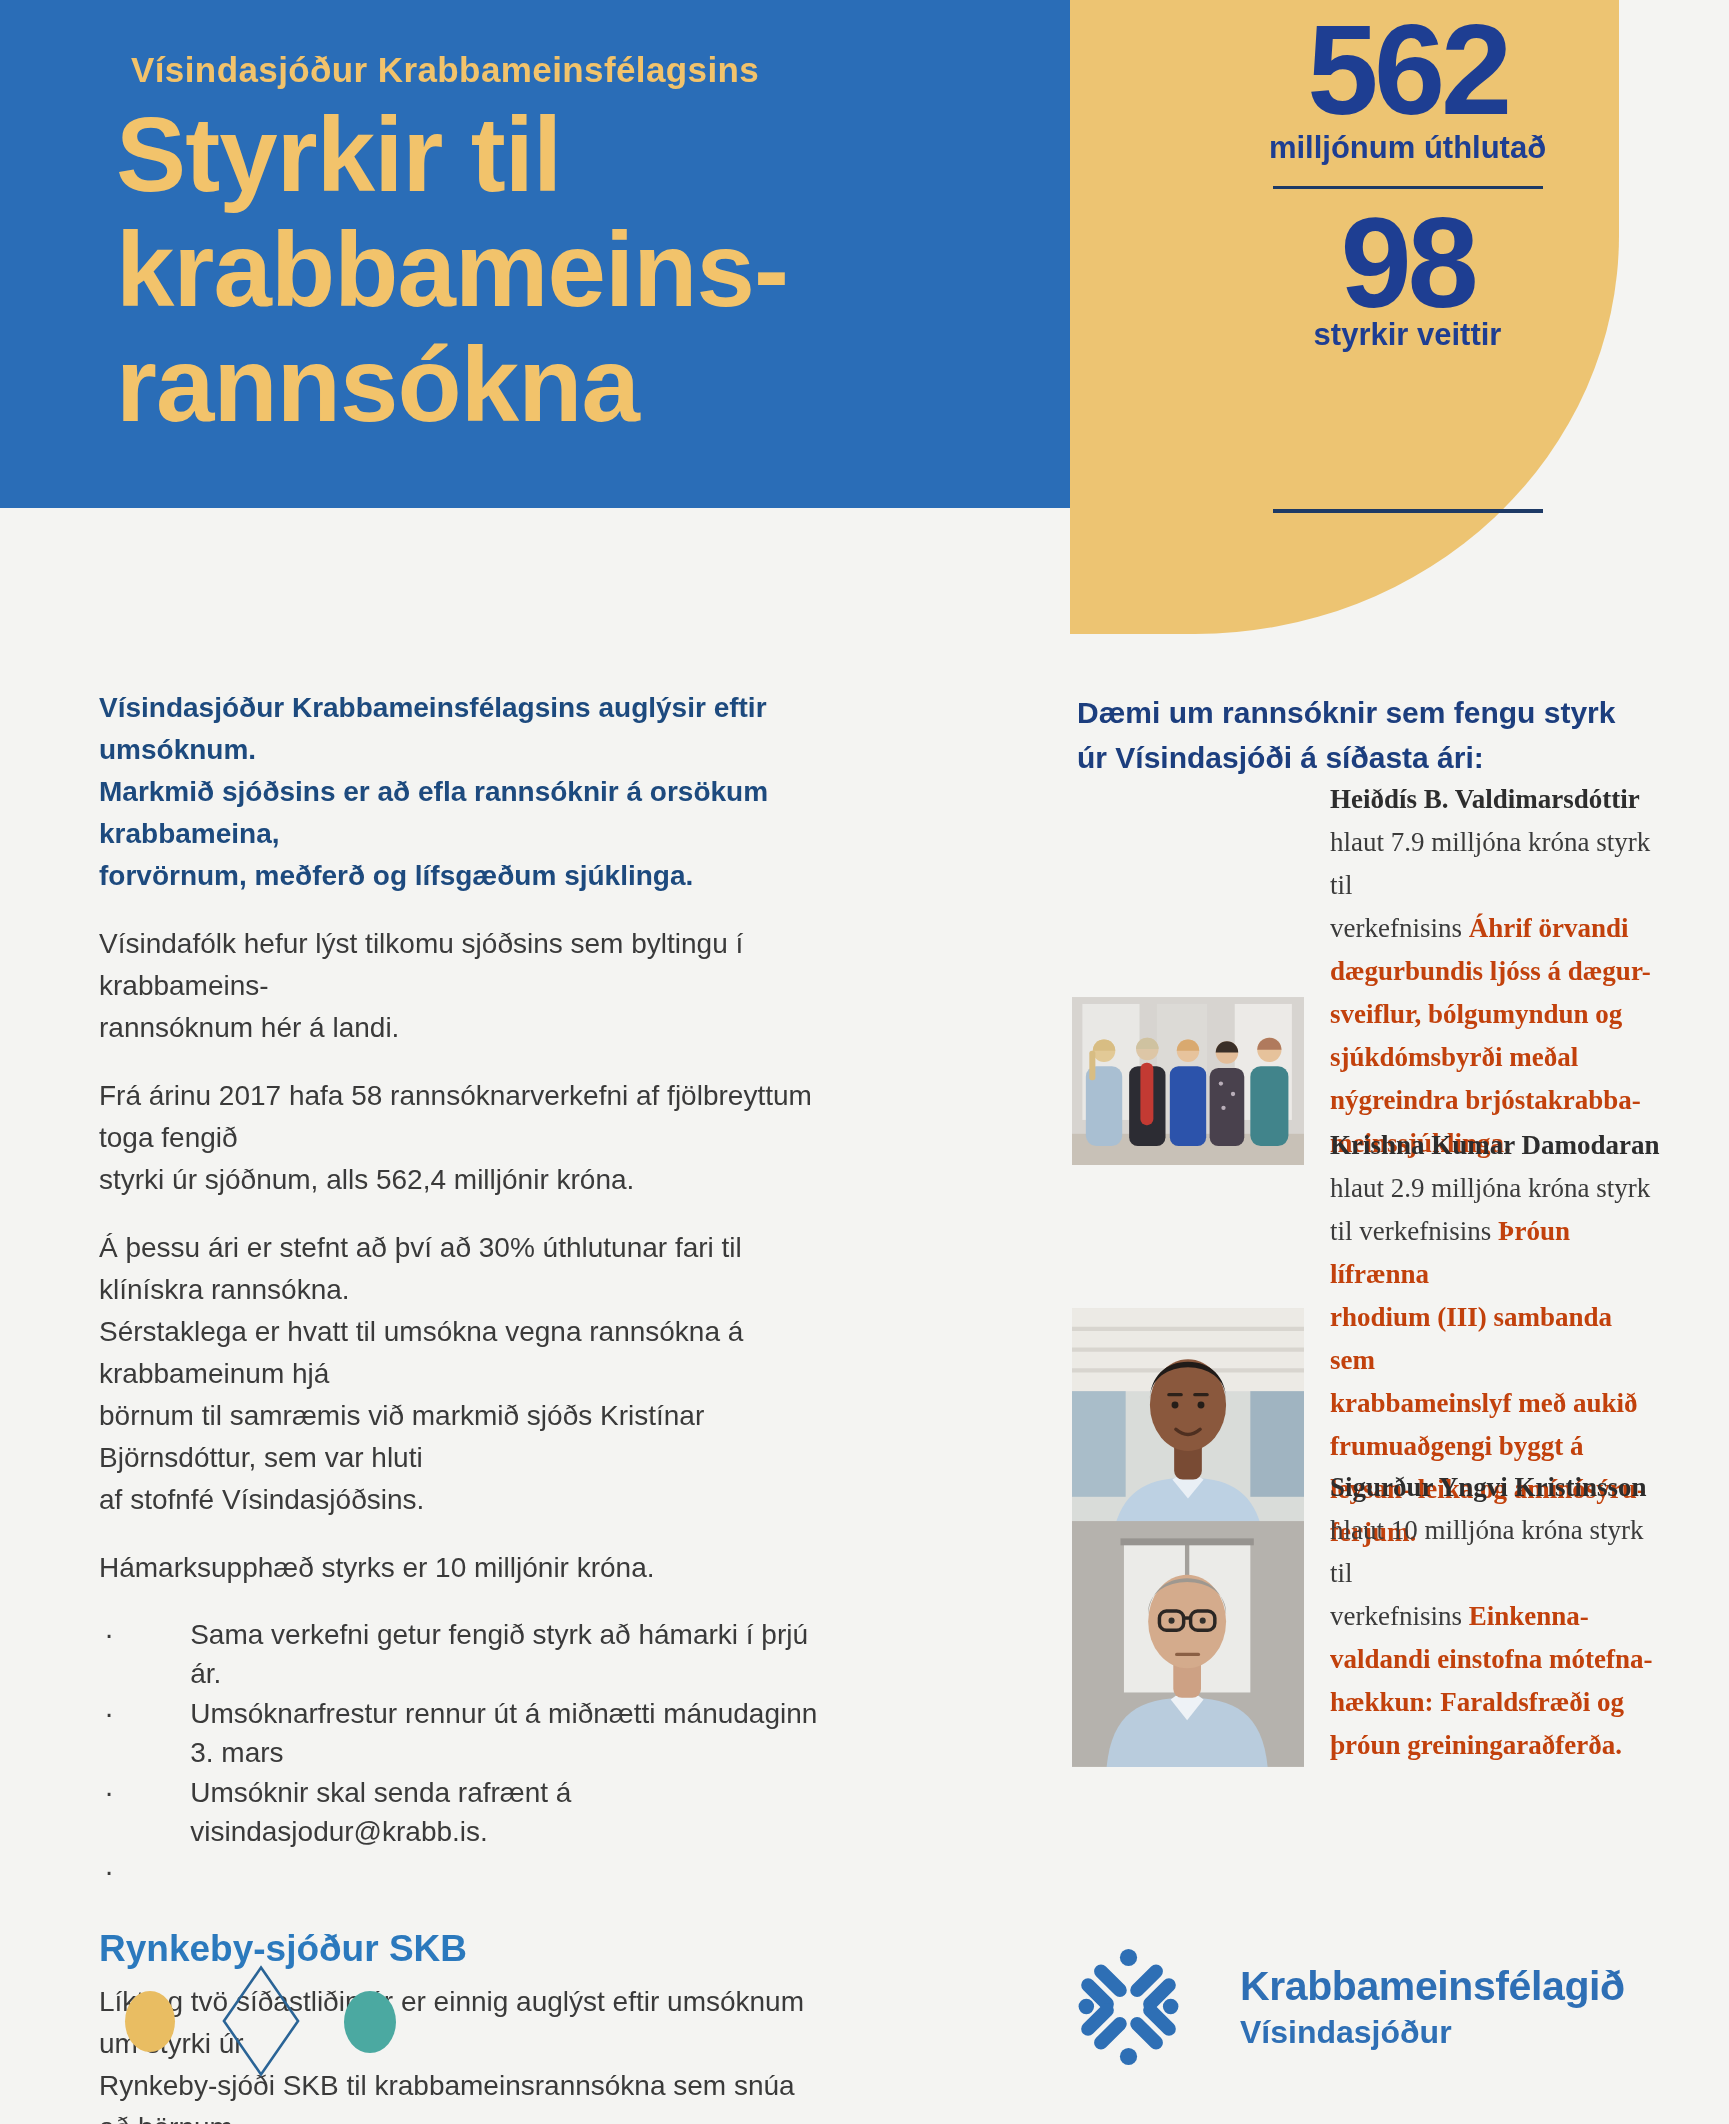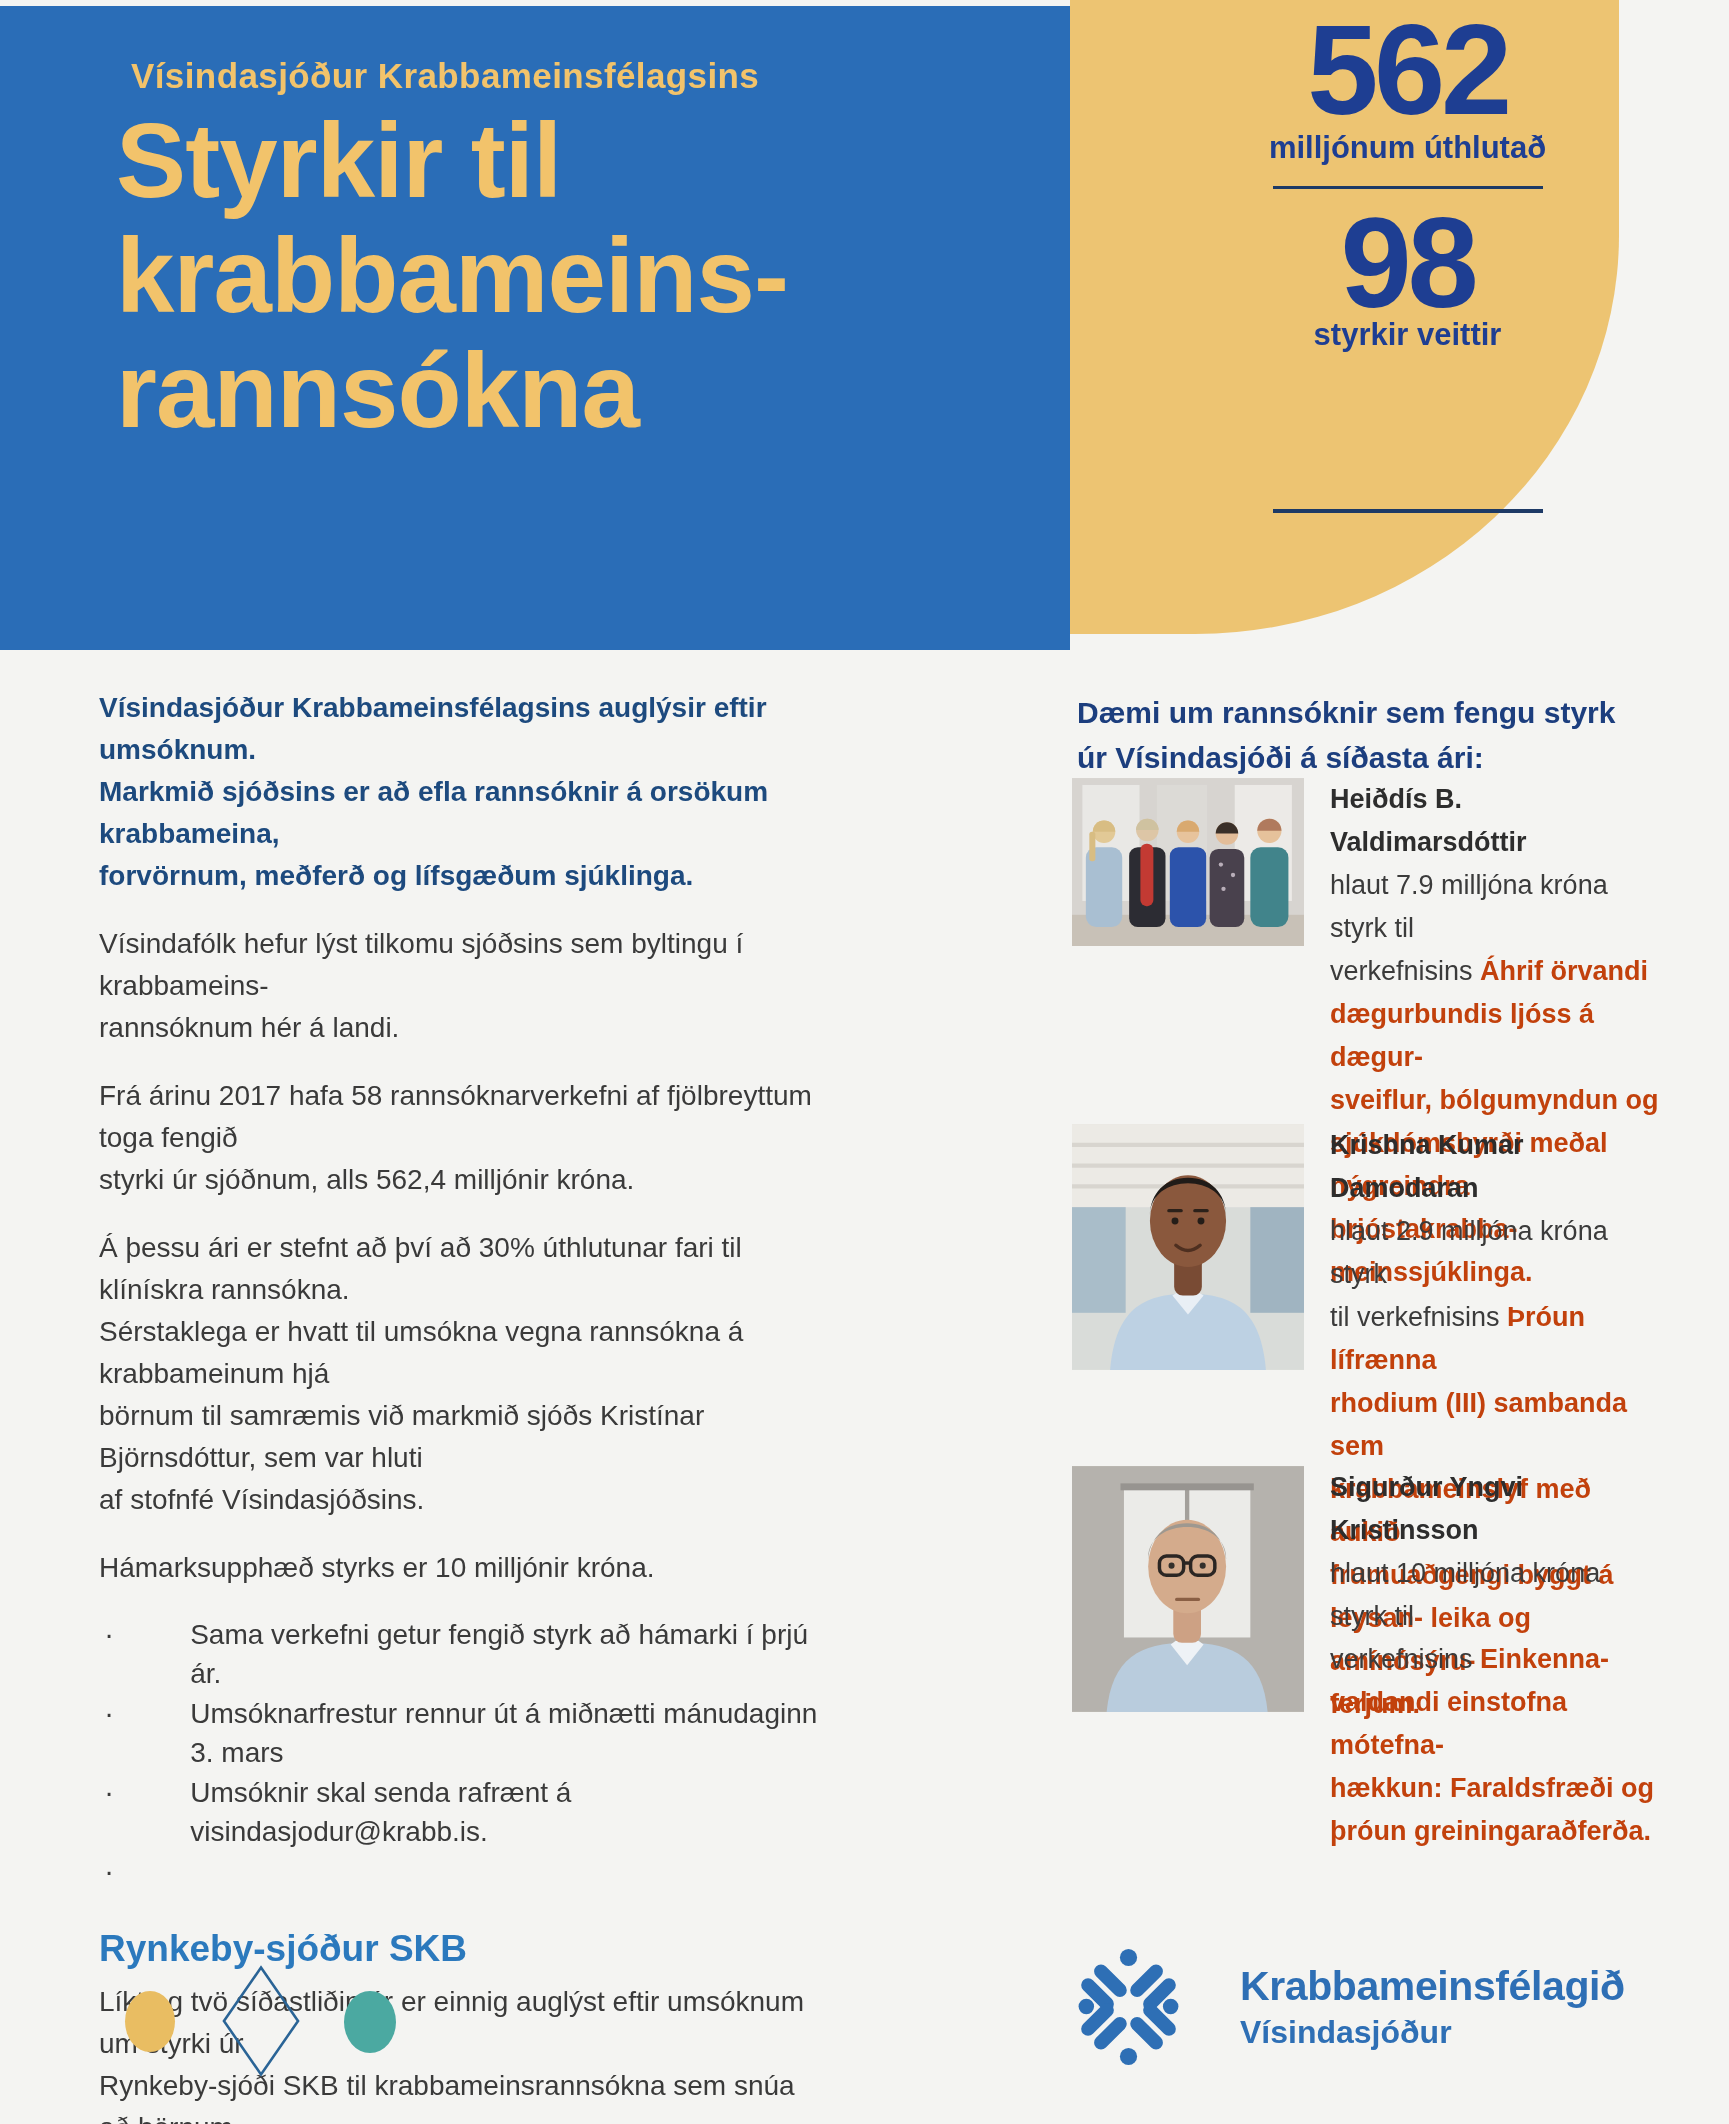--- a/index.html
+++ b/index.html
@@ -1,20 +1,20 @@
 <!DOCTYPE html>
 <html style="--banner-blue: #2a6db7; --panel-gold: #edc472; --banner-text-gold: #f2c36b; --stat-navy: #1e3e92; --divider-navy: #1d3a66; --intro-navy: #1d4a7e; --body-text: #3a3a3a; --section-blue: #2b79bd; --right-header-navy: #1c3e7e; --logo-blue: #2e6fb5; --deco-gold: #e9bd62; --deco-teal: #4ba9a1; --deco-diamond: #2a6496;font-size:14px"><head>
 <meta charset="utf-8">
 <style>
   html,body{margin:0;padding:0;}
   body{background:#e8e8e8;font-family:"Liberation Sans", sans-serif;}
   .page{position:relative;width:1729px;height:2125px;background:#f4f4f2;overflow:hidden;margin:0 auto;}
 
   
-  .banner-blue{position:absolute;left:0;top:0;width:1070px;height:644px;background:var(--banner-blue);margin-top:6px;}
+  .banner-blue{position:absolute;left:0;top:0;width:1070px;height:508px;background:var(--banner-blue);}
   .kicker{position:absolute;left:131px;top:50px;font-size:35px;font-weight:700;color:var(--banner-text-gold);letter-spacing:0.4px;}
   .poster-title{position:absolute;left:116px;top:97px;font-size:105px;line-height:115px;font-weight:700;color:var(--banner-text-gold);white-space:pre-line;letter-spacing:-0.9px;}
   .banner-gold{position:absolute;left:1070px;top:0;width:549px;height:634px;background:var(--panel-gold);border-bottom-right-radius:424px 399px;}
   .stats{position:absolute;left:74px;top:14px;width:527px;text-align:center;color:var(--stat-navy);}
   .stat-value{font-size:128px;line-height:112px;font-weight:700;letter-spacing:-4.3px;}
   .stat-value.second{margin-top:22.5px;line-height:102px;}
   .stat-label{font-size:31px;line-height:35px;font-weight:700;margin-top:3.5px;}
   .stat-divider{width:270px;height:3.5px;background:var(--divider-navy);margin:21px auto 0 auto;}
   .stat-divider.second{margin-top:157px;}
 
@@ -29,21 +29,21 @@
   .section-heading{margin:35px 0 10.4px 0;font-size:37px;line-height:45px;font-weight:700;color:var(--section-blue);}
 
   
   .deco-circle{position:absolute;border-radius:50%;}
   .deco-gold{left:125px;top:1991px;width:50px;height:61px;background:var(--deco-gold);}
   .deco-teal{left:344px;top:1991px;width:52px;height:62px;background:var(--deco-teal);}
   .deco-diamond{position:absolute;left:221px;top:1965px;}
 
   
   .right-header{position:absolute;left:1077px;top:690px;font-size:30px;line-height:45px;font-weight:700;color:var(--right-header-navy);white-space:pre-line;}
-  .entry{position:absolute;left:1072px;width:588px;display:flex;align-items:flex-start;}
+  .entry{position:absolute;left:1072px;width:588px;display:flex;align-items:flex-end;font-family:Liberation Serif, serif;}
   .entry .photo{flex:0 0 auto;margin-right:26px;display:block;}
   .entry-text{flex:1 1 auto;font-size:27px;line-height:43px;color:#3b3b3b;}
   .r-name{font-weight:700;color:#2d2d2d;}
   .r-line .b{font-weight:700;color:#c2410c;}
 
   
   .footer-logo{position:absolute;left:1076px;top:1948px;display:flex;align-items:center;gap:35px;}
   .logo-mark{flex:0 0 auto;display:block;}
   .logo-text{margin-left:24px;color:var(--logo-blue);}
   .logo-org{font-size:41px;line-height:43px;font-weight:700;letter-spacing:-0.4px;}

